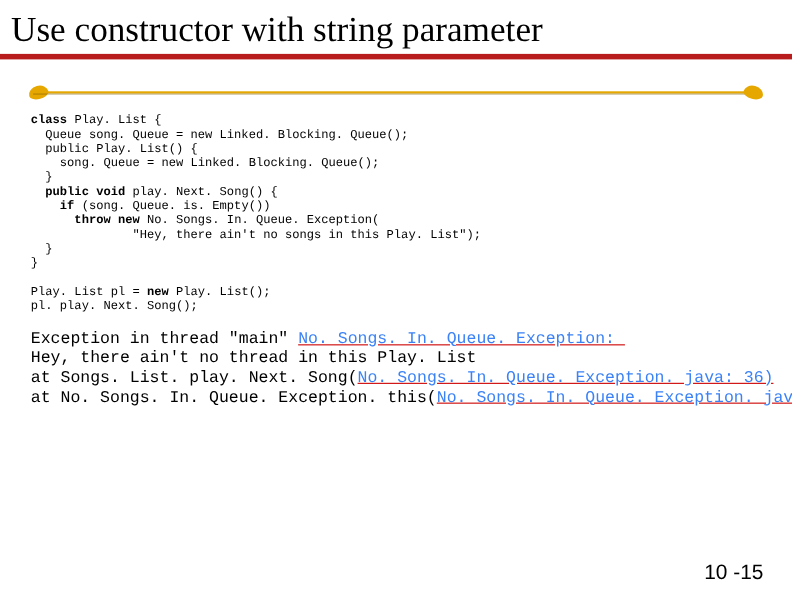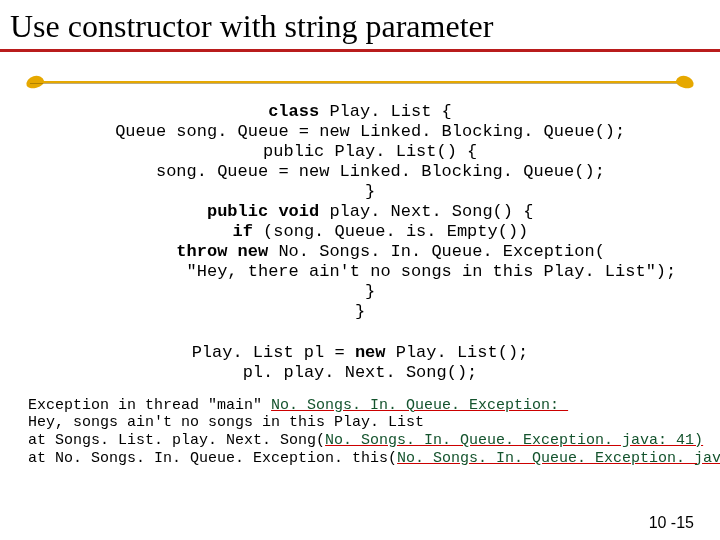--- a/index.html
+++ b/index.html
@@ -9,21 +9,21 @@
     height: 540px;
     font-family: "Times New Roman", serif;
     background: #fff;
     color: #000;
     position: relative;
     overflow: hidden;
   }
   .title {
     font-size: 32px;
     padding: 8px 16px 4px 10px;
-    border-bottom: 3px solid #b91c1c;
+    border-bottom: 5px solid #b91c1c;
     margin-bottom: 4px;
   }
   .hr-wrap {
     padding: 18px 30px 6px 30px;
   }
   .ornate-line {
     height: 16px;
     position: relative;
   }
   .ornate-line .core {
@@ -40,41 +40,40 @@
   .ornate-line .cap {
     position: absolute;
     top: 2px; width: 18px; height: 12px;
     border-radius: 50% 50% 50% 50% / 60% 60% 40% 40%;
     background: #e6a800;
   }
   .ornate-line .cap.l { left: -4px; transform: rotate(-15deg); }
   .ornate-line .cap.r { right: -4px; transform: rotate(15deg); }
   pre.code {
     font-family: "Courier New", monospace;
-    font-size: 17px;
+    font-size: 11px;
     line-height: 1.18;
     margin: 6px 28px 0 28px;
     white-space: pre;
-    text-align: center;
   }
   pre.code b { font-weight: bold; }
   pre.out {
     font-family: "Courier New", monospace;
     font-size: 15px;
     line-height: 1.18;
     margin: 14px 28px 0 28px;
     white-space: pre;
   }
-  .err { color: #14532d; text-decoration: underline; text-decoration-color: #c00; }
+  .err { color: #3b82f6; text-decoration: underline; text-decoration-color: #c00; }
   .footer {
     position: absolute;
     right: 26px;
     bottom: 8px;
     font-family: Arial, sans-serif;
-    font-size: 16px;
+    font-size: 19px;
   }
 </style>
 </head>
 <body>
 
 <div class="title">Use constructor with string parameter</div>
 
 <div class="hr-wrap">
   <div class="ornate-line">
     <div class="cap l"></div>
@@ -93,17 +92,17 @@
 <span>    </span><b>if</b><span> (song. Queue. is. Empty())</span>
 <span>      </span><b>throw new</b><span> No. Songs. In. Queue. Exception(</span>
 <span>              "Hey, there ain't no songs in this Play. List");</span>
 <span>  }</span>
 <span>}</span>
 <span></span>
 <span>Play. List pl = </span><b>new</b><span> Play. List();</span>
 <span>pl. play. Next. Song();</span></pre>
 
 <pre class="out"><span>Exception in thread "main" </span><span class="err">No. Songs. In. Queue. Exception: </span>
-<span>Hey, songs ain't no songs in this Play. List</span>
-<span>at Songs. List. play. Next. Song(</span><span class="err">No. Songs. In. Queue. Exception. java: 41)</span>
+<span>Hey, there ain't no thread in this Play. List</span>
+<span>at Songs. List. play. Next. Song(</span><span class="err">No. Songs. In. Queue. Exception. java: 36)</span>
 <span>at No. Songs. In. Queue. Exception. this(</span><span class="err">No. Songs. In. Queue. Exception. java: 12)</span></pre>
 
 <div class="footer">10 -15</div>
 
 </body></html>

